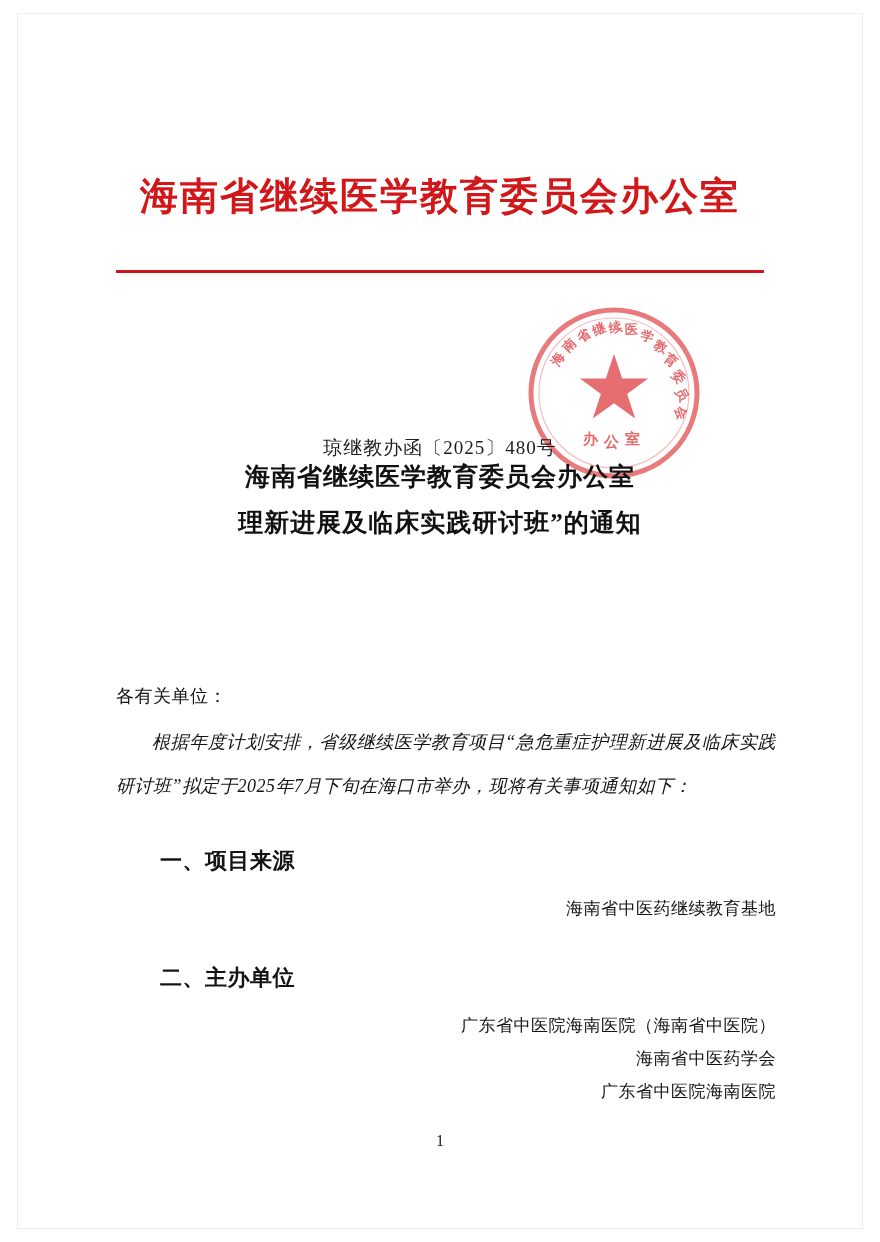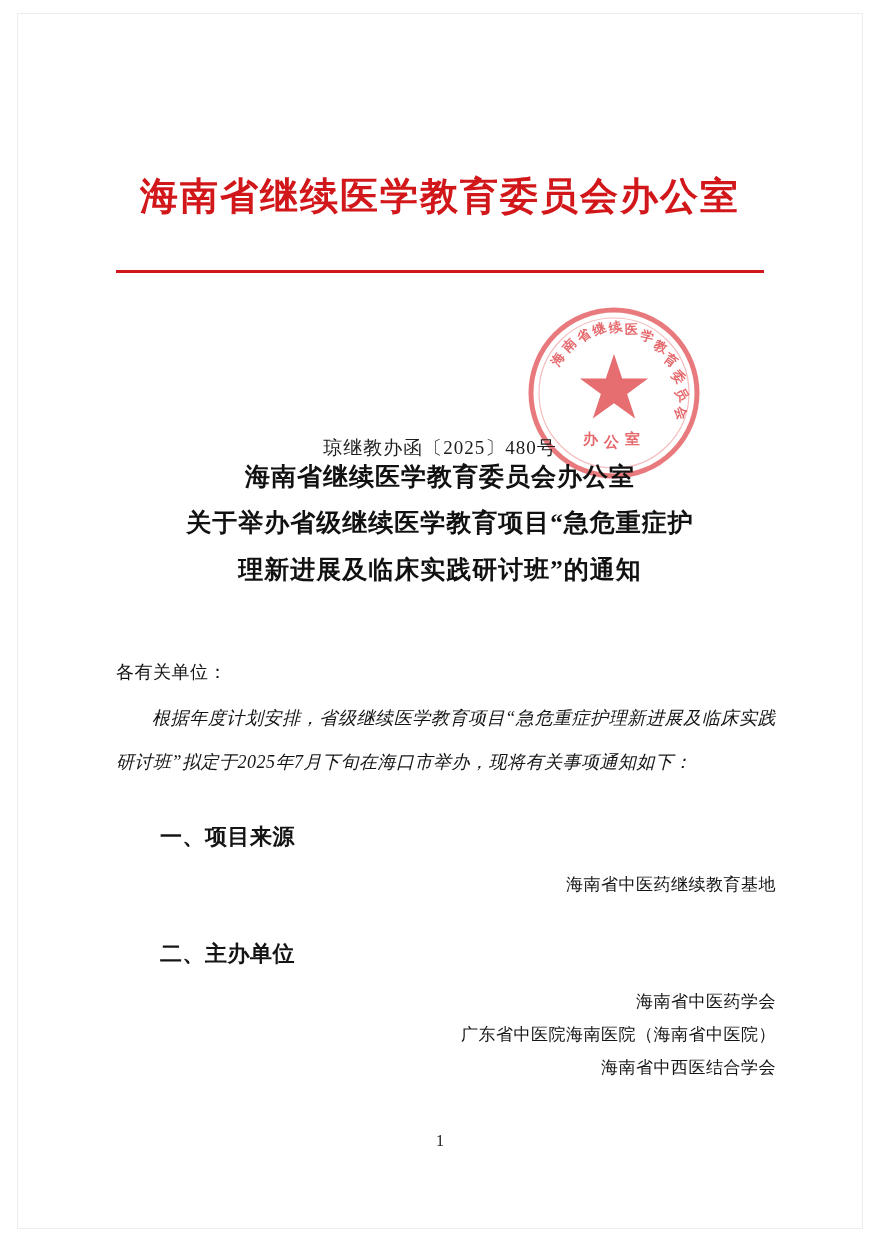--- a/index.html
+++ b/index.html
@@ -87,21 +87,21 @@
     font-size: 25px;
     line-height: 1.85;
     color: #111111;
     letter-spacing: 1px;
   }
   .title-line { display: block; }
   
   .body-text {
     position: absolute;
     left: 98px;
-    top: 636px;
+    top: 660px;
     width: 660px;
     font-size: 18px;
     color: #141414;
     line-height: 2.45;
     letter-spacing: 0.5px;
   }
   .salutation {
     margin: 0 0 2px 0;
   }
   .para {
@@ -174,37 +174,36 @@
           <text x="79" y="143">公</text>
           <text x="100" y="140">室</text>
         </g>
       </svg>
     </div>
 
     <div class="doc-number">琼继教办函〔2025〕480号</div>
 
     <div class="title-block">
       <span class="title-line">海南省继续医学教育委员会办公室</span>
-      <span class="title-line">关于举办省级继续医学教育项目“急危重症护</span>
       <span class="title-line">理新进展及临床实践研讨班”的通知</span>
     </div>
 
     <div class="body-text">
       <p class="salutation">各有关单位：</p>
       <p class="para">根据年度计划安排，省级继续医学教育项目“急危重症护理新进展及临床实践研讨班”拟定于2025年7月下旬在海口市举办，现将有关事项通知如下：</p>
 
       <p class="section-head">一、项目来源</p>
       <p class="section-body">
         <span class="sub-line">海南省中医药继续教育基地</span>
       </p>
 
       <p class="section-head">二、主办单位</p>
       <p class="section-body">
+        <span class="sub-line">广东省中医院海南医院（海南省中医院）</span>
         <span class="sub-line">海南省中医药学会</span>
-        <span class="sub-line">广东省中医院海南医院（海南省中医院）</span>
-        <span class="sub-line">海南省中西医结合学会</span>
+        <span class="sub-line">广东省中医院海南医院</span>
       </p>
     </div>
 
     <div class="page-number">1</div>
 
   </div>
 </div>
 
 </body></html>

